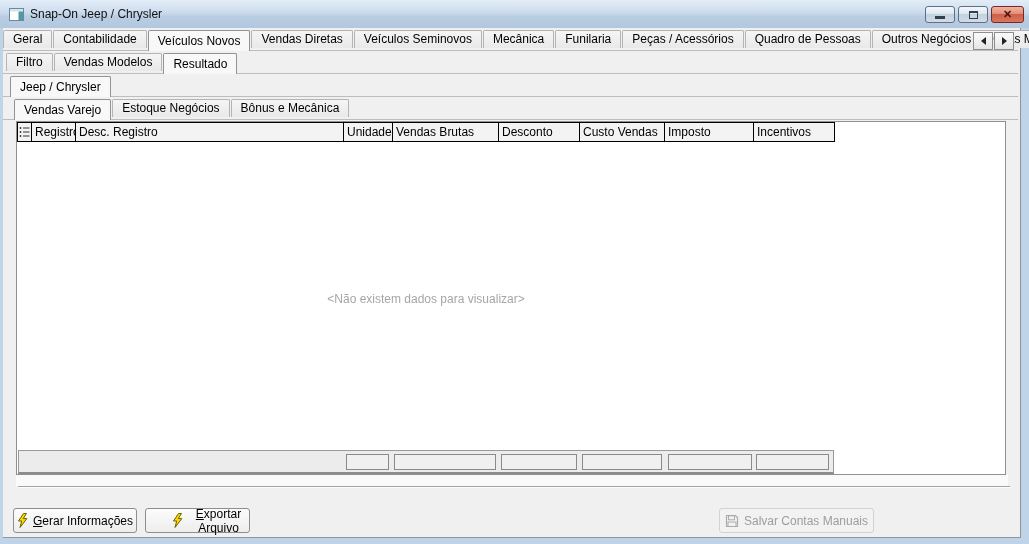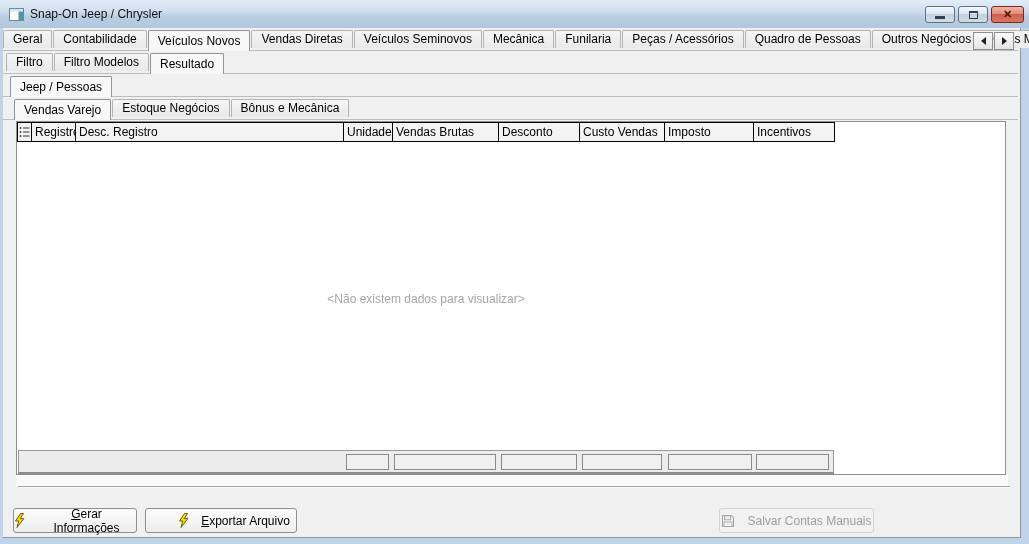--- a/index.html
+++ b/index.html
@@ -70,23 +70,23 @@
   .f0 { left:327px; width:43px; } .f1 { left:375px; width:102px; } .f2 { left:482px; width:76px; }
   .f3 { left:563px; width:80px; } .f4 { left:649px; width:84px; } .f5 { left:737px; width:73px; }
 
   .below-grid-white { position:absolute; left:13px; top:447px; width:992px; height:11px; background:#fafafa; }
   .divider { position:absolute; left:15px; top:458px; width:992px; height:2px;
     border-top:1px solid #a3a3a3; border-bottom:1px solid #fdfdfd; }
 
   
   .btn { position:absolute; top:480px; height:25px; border:1px solid #8e8e8e; border-radius:3px;
     background:linear-gradient(180deg,#fcfcfc,#ededed); font-family:"Liberation Sans",sans-serif;
-    font-size:12px; color:#000; display:flex; align-items:center; justify-content:center; gap:12px; cursor:pointer; }
+    font-size:12px; color:#000; display:flex; align-items:center; justify-content:center; gap:5px; cursor:pointer; }
   .btn-gerar { left:10px; width:124px; }
-  .btn-export { left:142px; width:152px;padding-left:26px; }
+  .btn-export { left:142px; width:105px;padding-left:26px; }
   .btn-save { left:716px; width:155px; color:#9d9d9d; border-color:#d2d2d2; background:#f2f2f2; cursor:default; }
   .btn u { text-decoration:underline; }
   .icon-wrap { display:inline-flex; }
 </style>
 </head>
 <body>
 
 <div class="window">
 
   <div class="titlebar">
@@ -130,26 +130,26 @@
             <i class="tri-left"></i>
           </button>
         <button>
             <i class="tri-right"></i>
           </button>
       </div>
     </div>
 
     <div class="tabrow row2">
       <div class="tab">Filtro</div>
-      <div class="tab">Filtro Modelos</div>
+      <div class="tab">Vendas Modelos</div>
       <div class="tab selected">Resultado</div>
     </div>
 
     <div class="tabrow row3">
-      <div class="tab selected">Jeep / Pessoas</div>
+      <div class="tab selected">Jeep / Chrysler</div>
     </div>
 
     <div class="tabrow row4">
       <div class="tab selected">Vendas Varejo</div>
       <div class="tab">Estoque Negócios</div>
       <div class="tab">Bônus e Mecânica</div>
     </div>
 
     <div class="grid-panel">
       <div class="grid-header">

